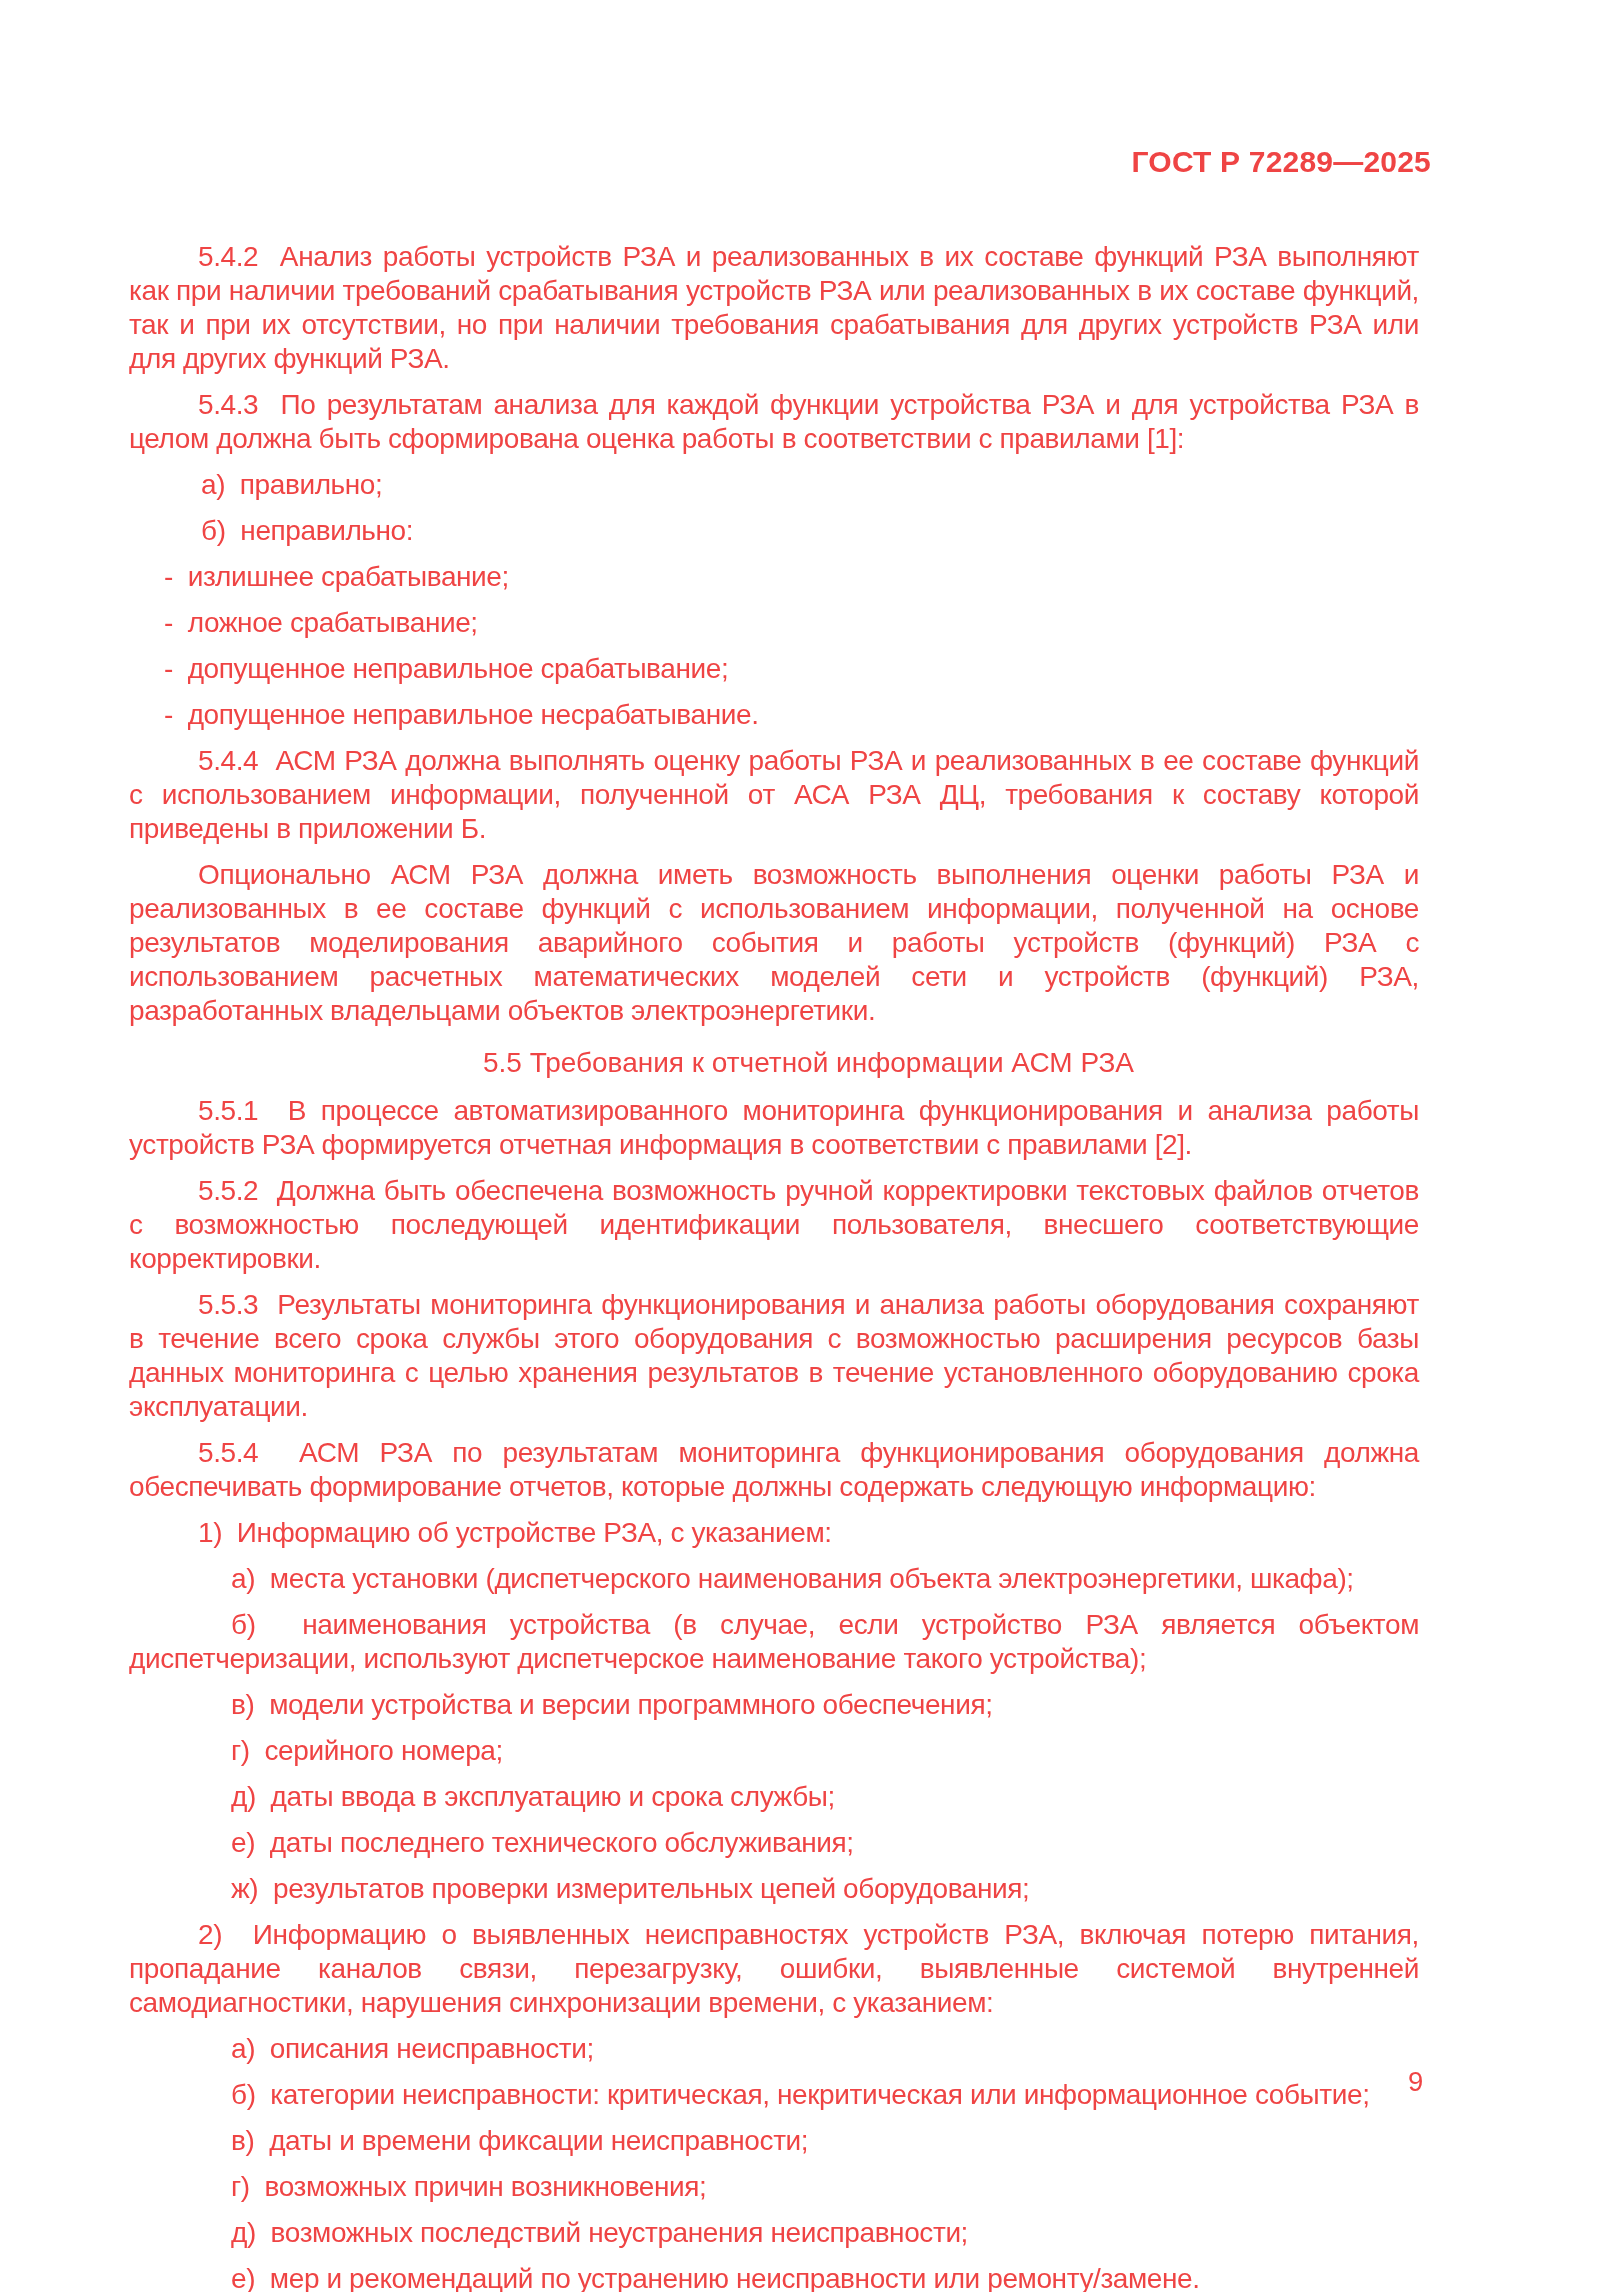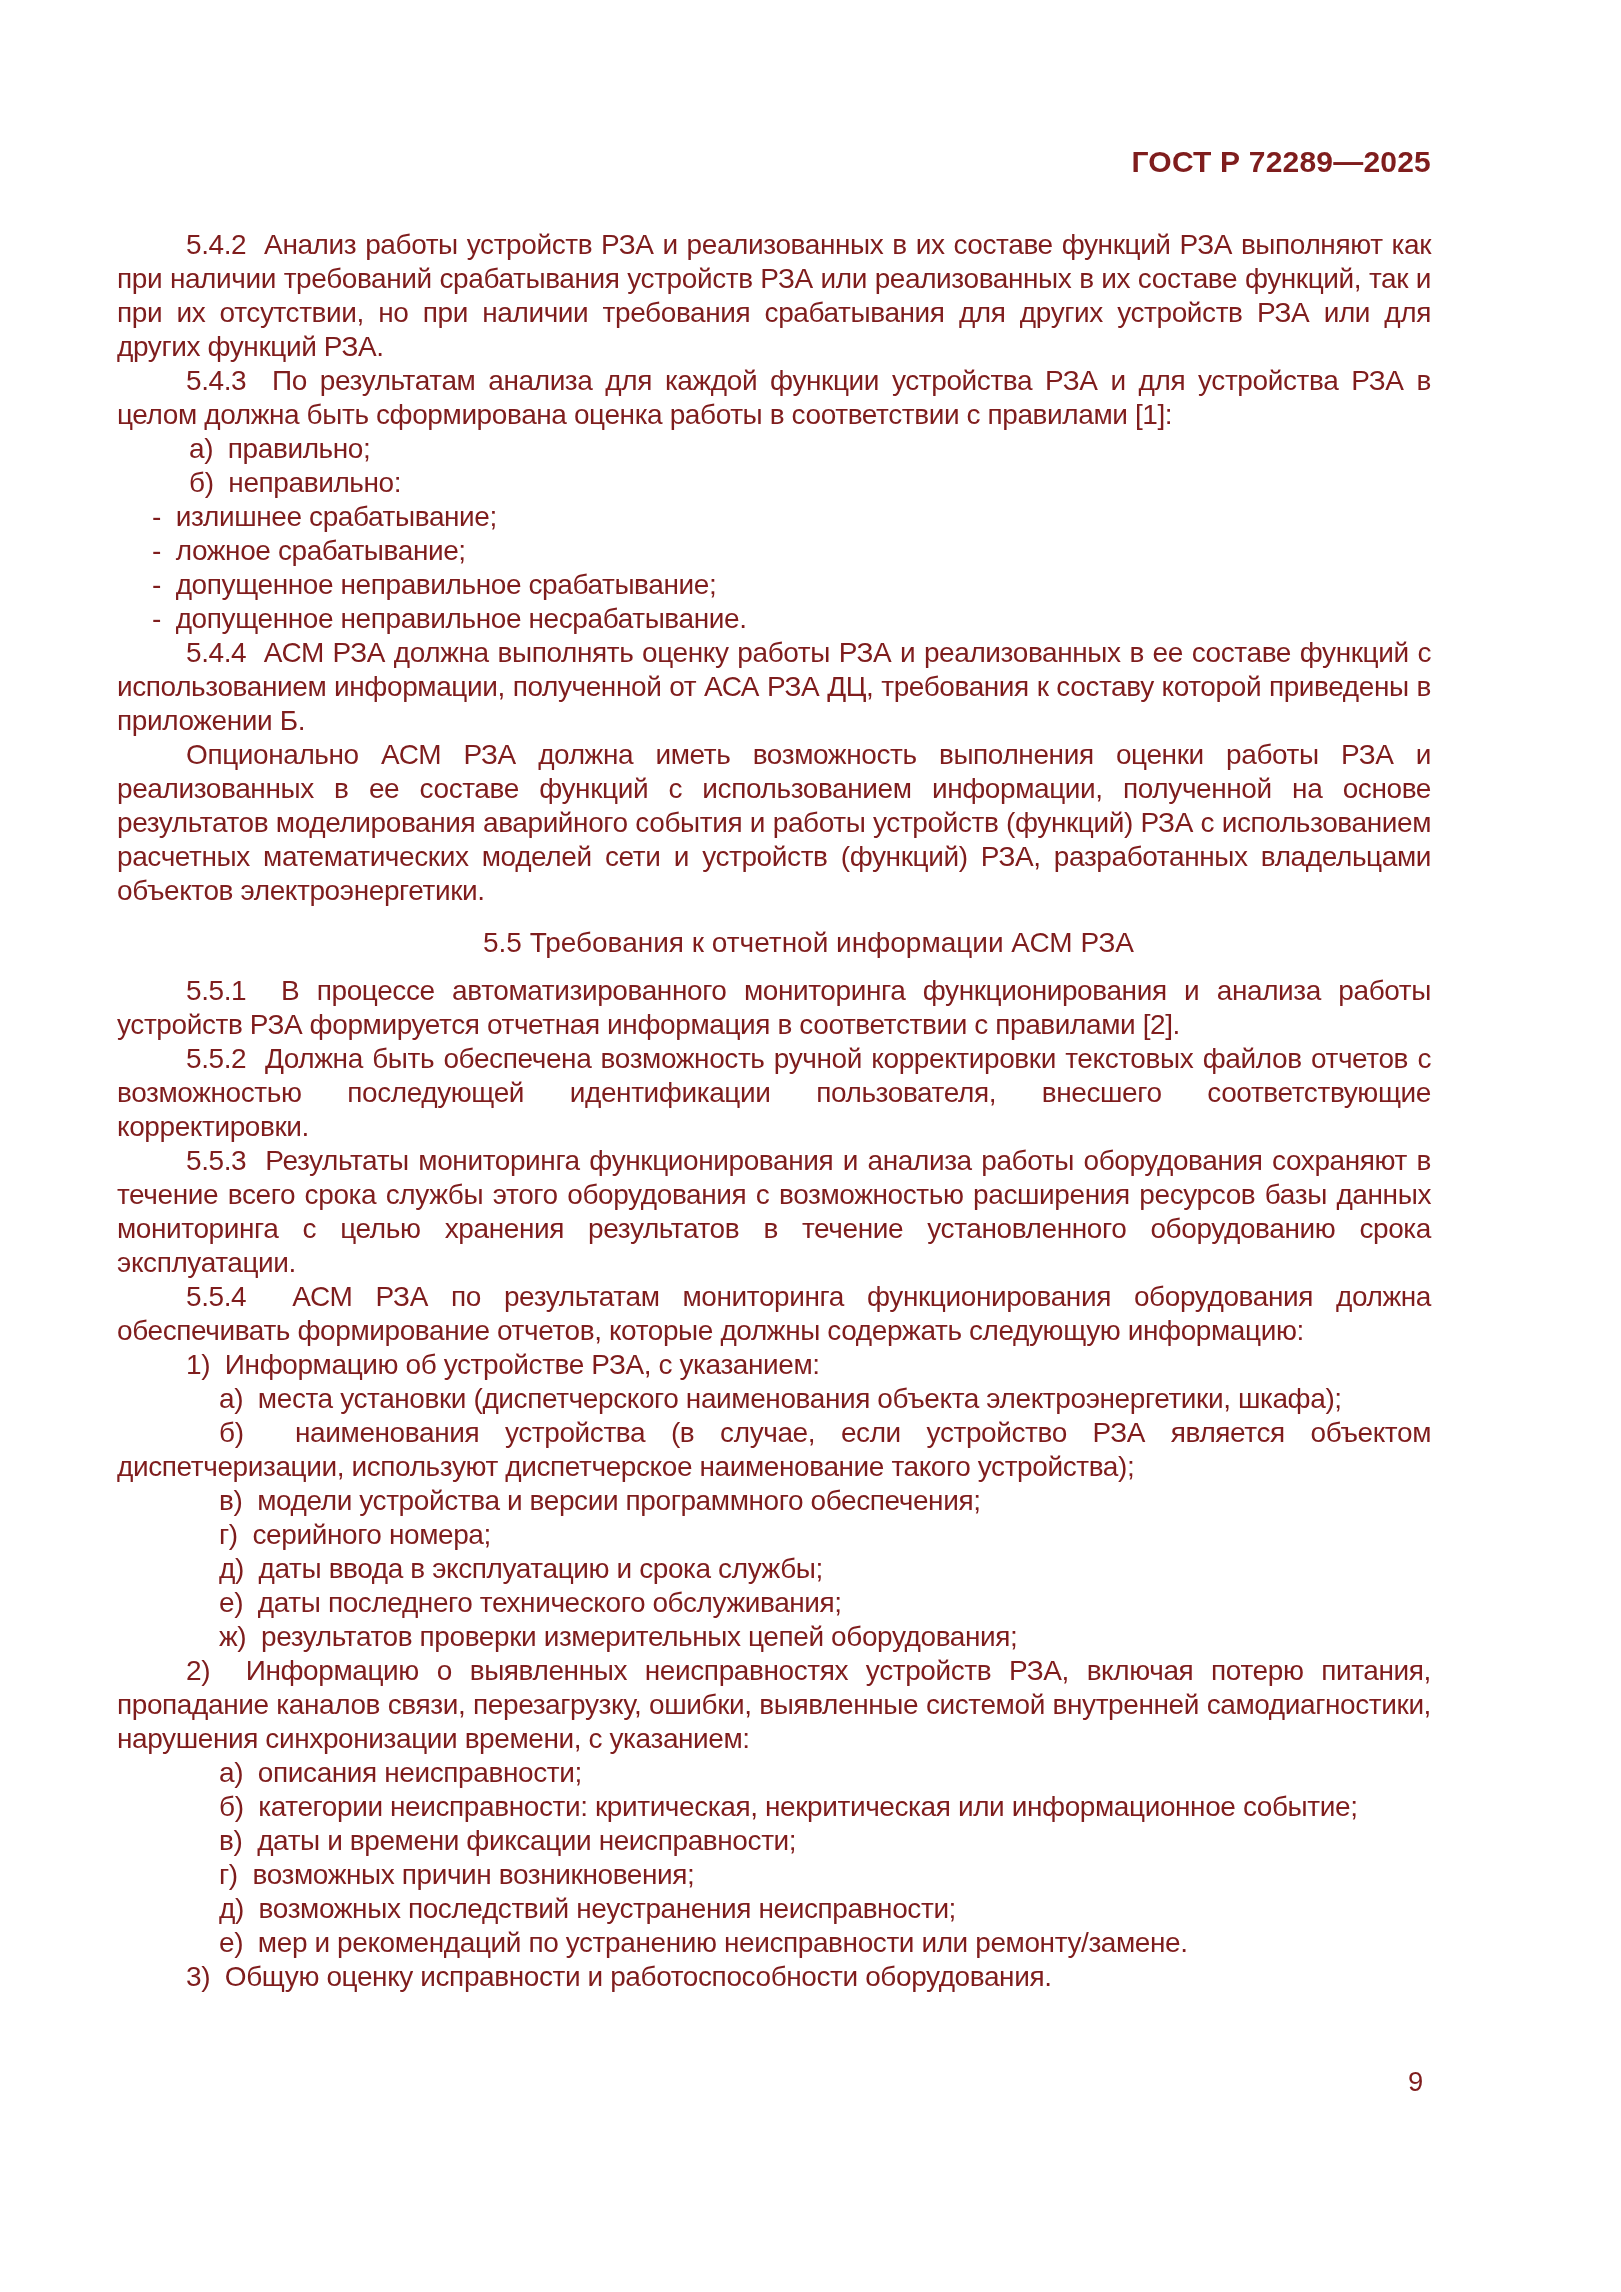--- a/index.html
+++ b/index.html
@@ -6,42 +6,42 @@
     margin: 0;
     padding: 0;
     background: #ffffff;
   }
   .page {
     position: relative;
     width: 1621px;
     height: 2293px;
     background: #ffffff;
     font-family: "Liberation Sans", sans-serif;
-    color: #7f1d1d;
+    color: #ef4444;
     overflow: hidden;
   }
   .doc-header {
     position: absolute;
     top: 145px;
     left: 117px;
     width: 1314px;
     text-align: right;
     font-weight: bold;
     font-size: 30px;
     letter-spacing: 0.2px;
     white-space: nowrap;
   }
   .doc-body {
     position: absolute;
     top: 228px;
     left: 117px;
     width: 1314px;
   }
   .doc-body p {
-    margin: 0;
+    margin: 12px;
     font-size: 28px;
     line-height: 34px;
     letter-spacing: -0.4px;
     text-align: justify;
   }
   .doc-body p.p   { text-indent: 69px; }
   .doc-body p.num { text-indent: 69px; }
   .doc-body p.li  { text-indent: 72px; }
   .doc-body p.dash{ text-indent: 35px; }
   .doc-body p.sub { text-indent: 102px; }

